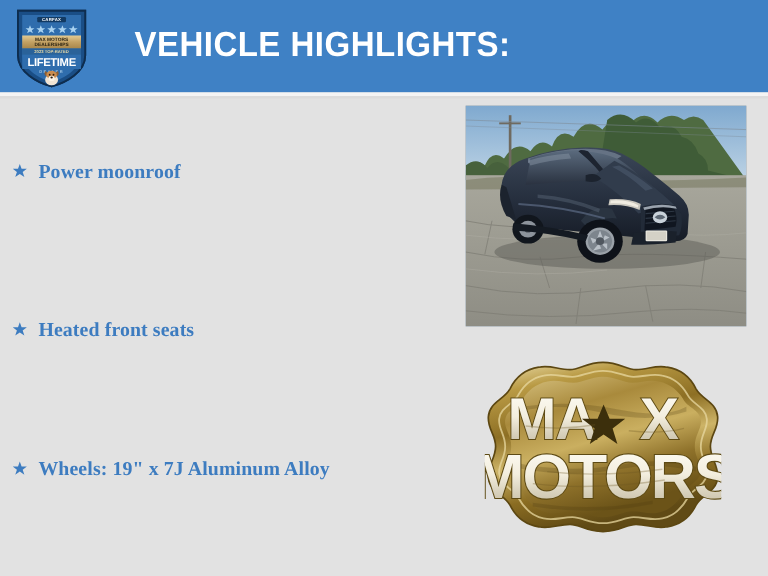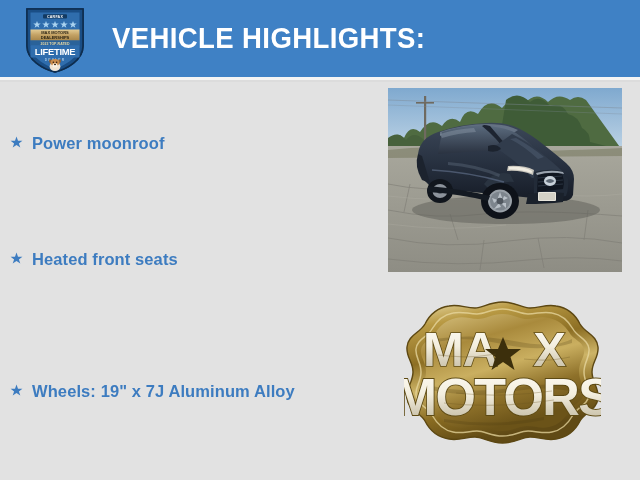--- a/index.html
+++ b/index.html
@@ -27,46 +27,47 @@
     position:absolute; left:112px; top:22px;
     font-size:29px; font-weight:bold; color:#ffffff;
     letter-spacing:0.4px;
     font-family:"Liberation Sans", sans-serif;
     transform:scaleX(0.95); transform-origin:left center;
     white-space:nowrap;
   }
 
   
   #carfax-badge {
-    position:absolute; left:24px; top:6px; width:62px; height:68px;
+    position:absolute; left:12px; top:6px; width:62px; height:68px;
   }
   .badge-svg { display:block; width:62px; height:68px; }
 
   
   #highlights-list {
     position:absolute; left:0; top:88px; width:370px;
   }
   .bullet-row {
     position:absolute; left:10px;
     display:flex; align-items:flex-start;
   }
   .bullet-row.r0 { top:44px; }
-  .bullet-row.r1 { top:160px; }
+  .bullet-row.r1 { top:176px; }
   .bullet-row.r2 { top:292px; }
   .bullet-star {
     width:15px; height:18px; flex:0 0 15px;
     color:#3d7cc0; font-size:15px; line-height:18px;
     text-align:center;
   }
   .bullet-star svg { display:block; margin-top:4px; }
   .bullet-text {
     margin-left:7px;
     font-size:16.5px; font-weight:bold; color:#3d7cc0;
     line-height:22px; letter-spacing:0.1px;
     max-width:290px;
+    font-family:Liberation Serif, serif;
   }
 
   
   #vehicle-photo {
     position:absolute; left:388px; top:88px; width:234px; height:184px;
     overflow:hidden; background:#8fa0ad;
   }
   #vehicle-photo svg { display:block; width:234px; height:184px; }
 
   

